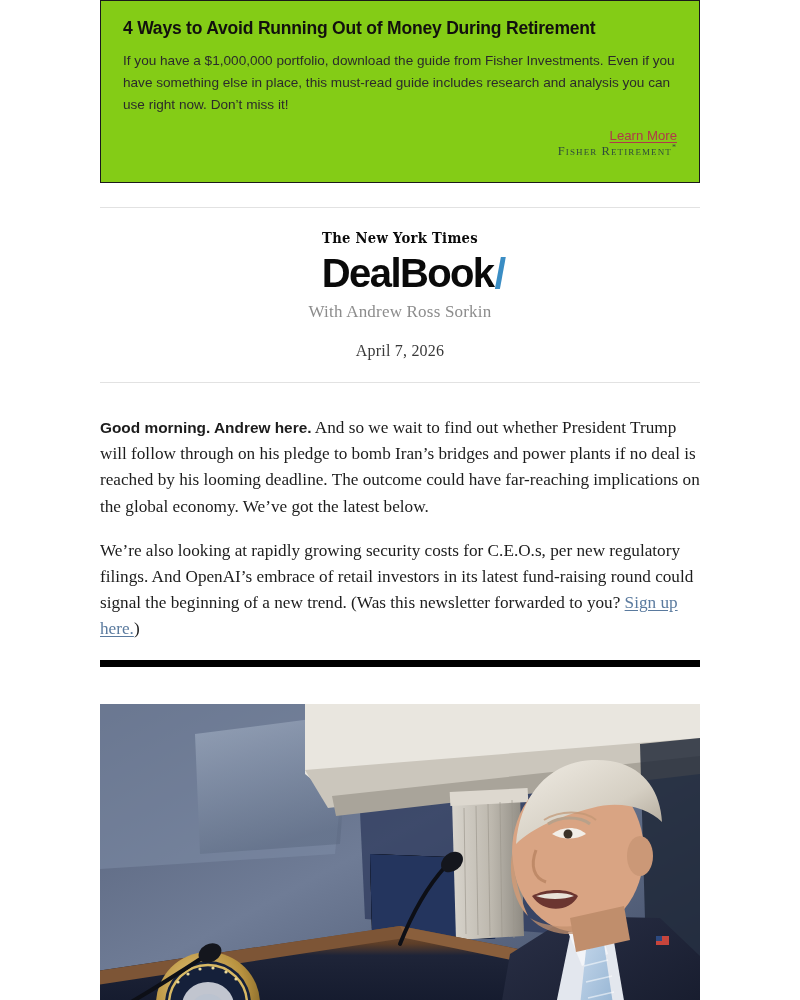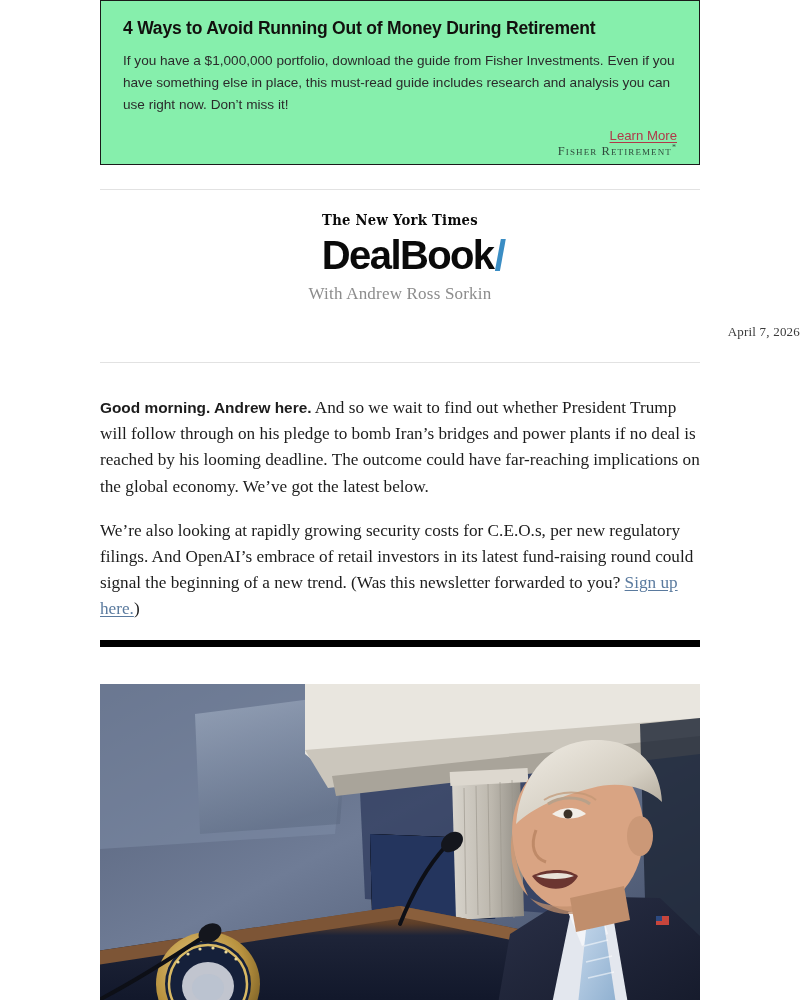--- a/index.html
+++ b/index.html
@@ -34,22 +34,22 @@
     width: 1px;
     height: 12px;
     background: #cfcfcf;
     display: inline-block;
   }
 
   
   .ad-wrap { padding: 0 100px; }
   .ad-box {
     border: 1.5px solid #1a1a1a;
-    background: #86efac;
-    padding: 17px 22px 5px 22px;
+    background: #84cc16;
+    padding: 17px 22px 23px 22px;
   }
   .ad-headline {
     font-size: 17.5px;
     font-weight: bold;
     color: #12100e;
     letter-spacing: -0.2px;
     margin-bottom: 11px;
   }
   .ad-body {
     font-size: 13.6px;
@@ -130,23 +130,23 @@
   }
   .tagline {
     font-family: "Liberation Serif", serif;
     font-size: 17px;
     color: #8c8c8c;
     letter-spacing: .2px;
     margin-top: 8px;
   }
   .date {
     font-family: "Liberation Serif", serif;
-    font-size: 13px;
+    font-size: 16px;
     color: #3a3a3a;
-    text-align: right;
+    text-align: center;
     margin-top: 20px;
     letter-spacing: .2px;
   }
 
   
   .body-copy {
     padding: 0 100px;
     margin-top: 32px;
     font-family: "Liberation Serif", serif;
     font-size: 17.2px;

